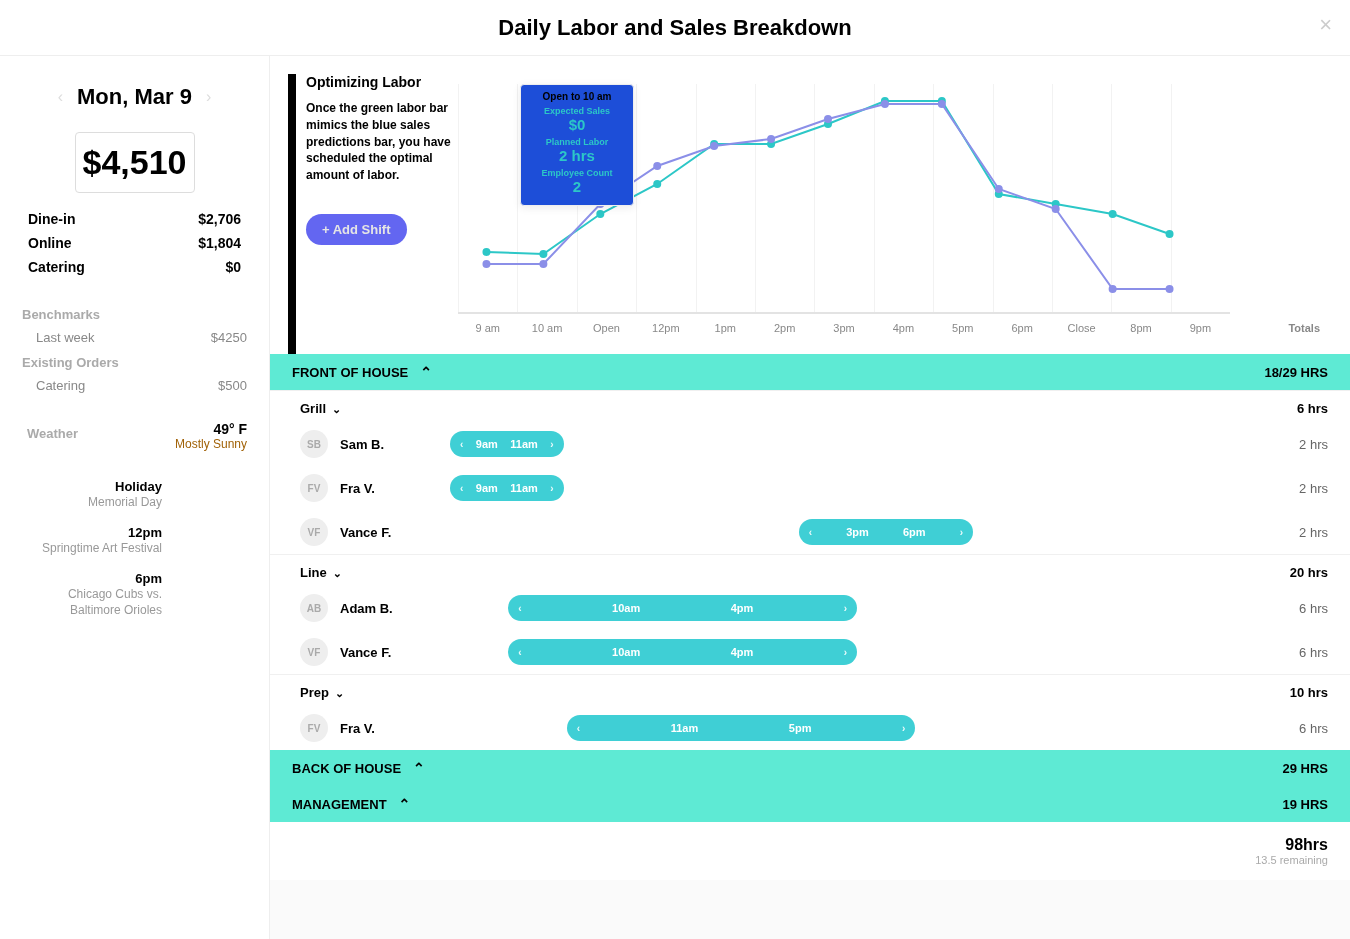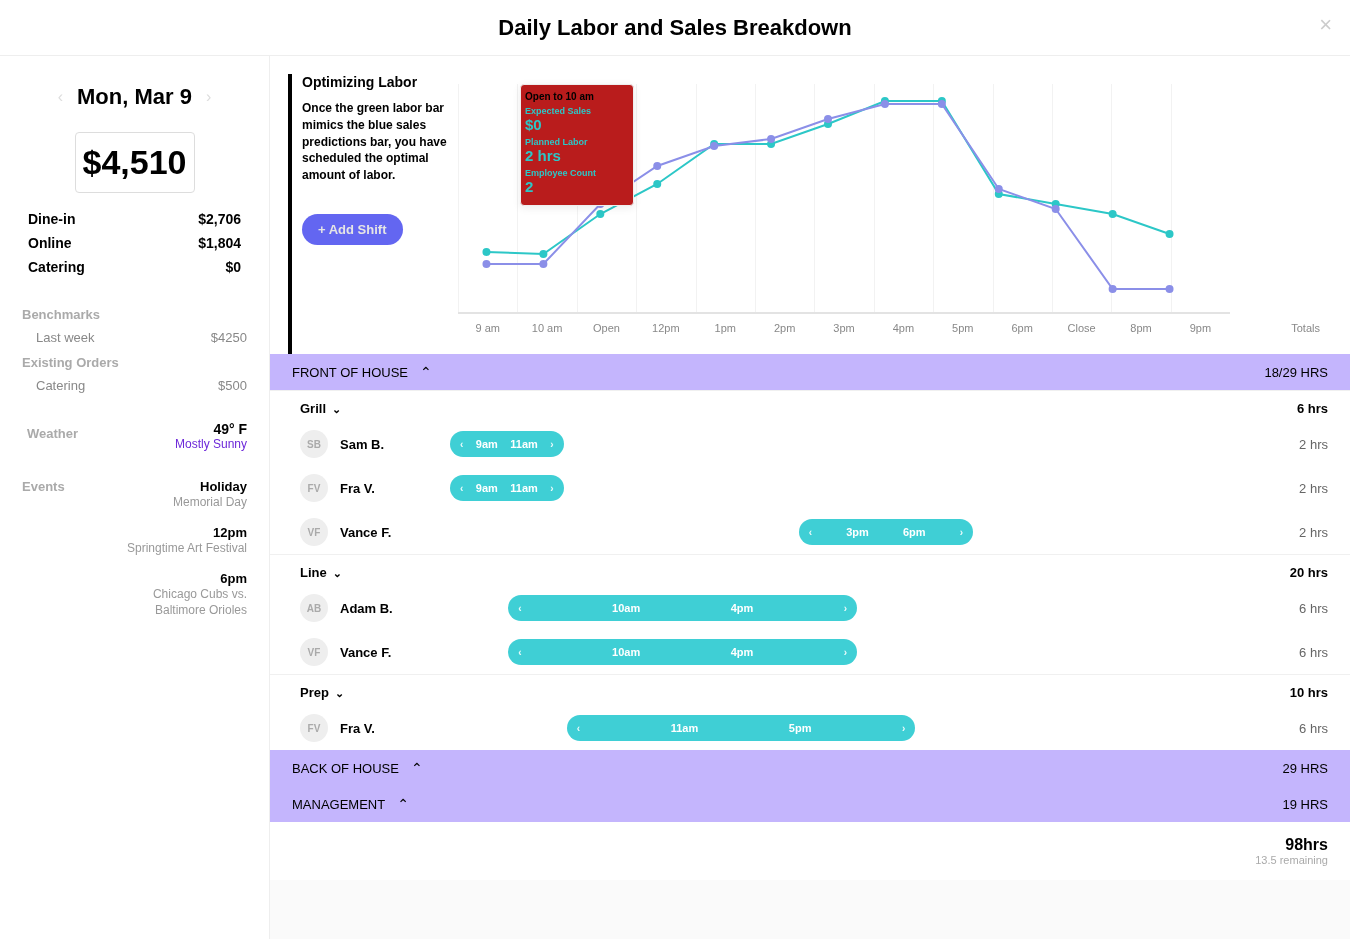--- a/index.html
+++ b/index.html
@@ -11,49 +11,49 @@
 .sidebar { width: 270px; border-right: 1px solid #eee; padding: 28px 22px 0 22px; }
 .date-nav { display: flex; align-items: center; justify-content: center; gap: 14px; margin-bottom: 22px; }
 .date-nav .arrow { color: #ddd; font-size: 16px; }
 .date-nav .date { font-size: 22px; font-weight: 900; }
 .total-box { border: 1px solid #ddd; border-radius: 4px; width: 120px; margin: 0 auto 18px; text-align: center; padding: 10px 0; font-size: 34px; font-weight: 900; }
 .kv-list { padding: 0 6px 14px; }
 .kv { display: flex; justify-content: space-between; font-size: 14px; font-weight: 700; margin-bottom: 8px; }
 .sec-label { font-size: 13px; color: #aaa; font-weight: 700; margin: 10px 0 8px; }
 .kv-sub { display: flex; justify-content: space-between; font-size: 13px; color: #888; padding-left: 14px; margin-bottom: 6px; }
 .weather-val { text-align: right; font-size: 14px; font-weight: 700; }
-.weather-desc { text-align: right; font-size: 12px; color: #6d28d9; }
+.weather-desc { text-align: right; font-size: 12px; color: #a16207; }
 .event-block { text-align: right; margin-bottom: 14px; }
 .event-time { font-size: 13px; font-weight: 700; }
 .event-desc { font-size: 12px; color: #999; line-height: 1.4; }
 .content { flex: 1; display: flex; flex-direction: column; overflow: hidden; }
 .chart-area { display: flex; padding: 18px 0 0 18px; }
-.info-col { width: 170px; border-left: 4px solid #000000; padding-left: 10px; }
+.info-col { width: 170px; border-left: 8px solid #000000; padding-left: 10px; }
 .info-col h3 { font-size: 14px; font-weight: 800; margin-bottom: 10px; }
 .info-col p { font-size: 12px; font-weight: 600; line-height: 1.4; }
 .add-shift { background: #6366f1; color: #e5e5e5; border: none; border-radius: 16px; padding: 8px 16px; font-size: 13px; font-weight: 700; margin-top: 30px; cursor: pointer; }
 .chart { flex: 1; position: relative; height: 280px; }
 .chart-grid { position: absolute; top: 10px; bottom: 40px; left: 0; right: 120px; display: flex; }
 .chart-col { flex: 1; border-left: 1px solid #f2f2f2; position: relative; }
 .chart-labels { position: absolute; bottom: 20px; left: 0; right: 120px; display: flex; }
 .chart-labels span { flex: 1; text-align: center; font-size: 11px; color: #888; }
-.totals-label { position: absolute; right: 30px; bottom: 20px; font-size: 11px; color: #888; }
-.tooltip { position: absolute; top: 10px; left: 62px; width: 114px; background: #b91c1c; border: 1px solid #eee; border-radius: 4px; box-shadow: 0 2px 8px rgba(0,0,0,0.08); padding: 6px 4px; text-align: left; z-index: 5; }
+.totals-label { position: absolute; right: 30px; bottom: 20px; font-size: 11px; color: #888; font-weight: bold; }
+.tooltip { position: absolute; top: 10px; left: 62px; width: 114px; background: #1d4ed8; border: 1px solid #eee; border-radius: 4px; box-shadow: 0 2px 8px rgba(0,0,0,0.08); padding: 6px 4px; text-align: center; z-index: 5; }
 .tooltip .tt-title { font-size: 10px; font-weight: 700; margin-bottom: 4px; }
 .tooltip .tt-lbl { font-size: 9px; color: #8b8; font-weight: 600; }
 .tooltip .tt-lbl.teal { color: #2CC7C7; }
 .tooltip .tt-val { font-size: 15px; font-weight: 800; color: #2CC7C7; margin-bottom: 4px; }
 svg.lines { position: absolute; top: 10px; left: 0; right: 120px; bottom: 40px; }
 .dot { fill: #2CC7C7; }
 .dot2 { fill: #8B8FE8; }
 .line1 { stroke: #2CC7C7; stroke-width: 2; fill: none; }
 .line2 { stroke: #8B8FE8; stroke-width: 2; fill: none; }
 .axis-line { position: absolute; bottom: 40px; left: 0; right: 120px; height: 2px; background: #e3e3e3; }
 .sections { flex: 1; overflow-y: auto; background: #fafafa; }
-.section-header { background: #c4b5fd; display: flex; align-items: center; padding: 10px 22px; font-size: 13px; font-weight: 400; text-transform: uppercase; }
+.section-header { background: #5eead4; display: flex; align-items: center; padding: 10px 22px; font-size: 13px; font-weight: 700; text-transform: uppercase; }
 .section-header .sh-totals { margin-left: auto; font-size: 13px; }
 .chev { margin-left: 12px; font-size: 14px; }
 .role-row { display: flex; align-items: flex-end; padding: 10px 22px 6px 30px; font-size: 13px; font-weight: 700; border-top: 1px solid #f0f0f0; }
 .role-row .role-hrs { margin-left: auto; font-weight: 800; }
 .shift-row { display: flex; align-items: center; padding: 6px 22px 6px 30px; height: 44px; position: relative; }
 .avatar { width: 28px; height: 28px; border-radius: 50%; background: #eee; color: #aaa; font-size: 10px; font-weight: 700; display: flex; align-items: center; justify-content: center; margin-right: 12px; }
 .emp-name { font-size: 13px; font-weight: 700; width: 110px; }
 .shift-track { flex: 1; position: relative; height: 26px; margin-right: 120px; }
 .shift-bar { position: absolute; height: 26px; background: #3FCFD5; border-radius: 13px; display: flex; align-items: center; justify-content: space-between; padding: 0 10px; color: #fff; font-size: 11px; font-weight: 700; }
 .shift-bar .bc { font-size: 10px; opacity: 0.9; }
@@ -108,21 +108,20 @@
         </div>
       </div>
     <div style="display:flex;justify-content:space-between;margin-top:28px">
       <div class="sec-label" style="margin:5px">Weather</div>
       <div>
         <div class="weather-val">49° F</div>
         <div class="weather-desc">Mostly Sunny</div>
       </div>
     </div>
     <div style="display:flex;margin-top:28px">
-      <div class="sec-label" style="margin:0;flex:1">Events</div>
       <div id="events" style="width:140px">
           <div class="event-block">
             <div class="event-time">Holiday</div>
             <div class="event-desc">Memorial Day</div>
           </div>
           <div class="event-block">
             <div class="event-time">12pm</div>
             <div class="event-desc">Springtime Art Festival</div>
           </div>
           <div class="event-block">

